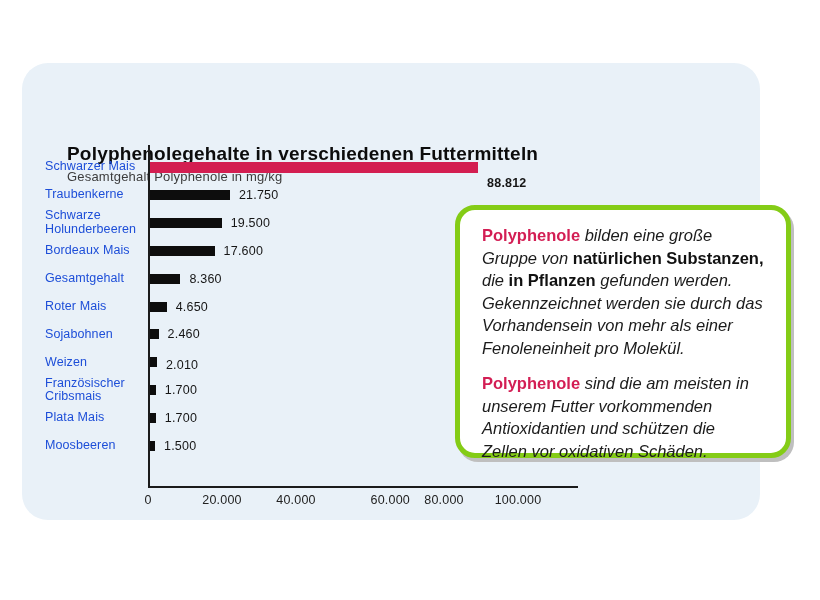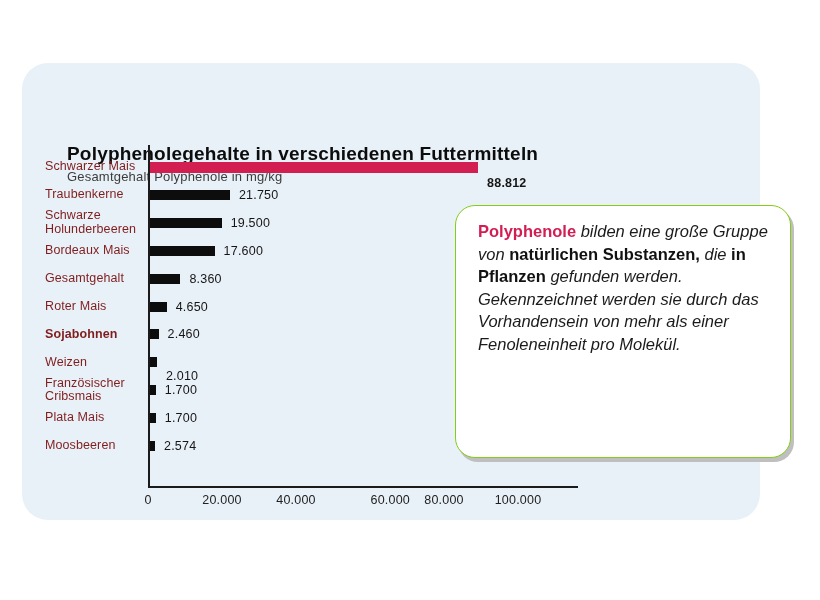--- a/index.html
+++ b/index.html
@@ -36,21 +36,21 @@
     width: 1.5px; height: 342px; background: #1b1b1b;
   }
   .x-axis-line {
     position: absolute; left: 148px; top: 486px;
     width: 430px; height: 1.5px; background: #1b1b1b;
   }
 
   .cat-label {
     position: absolute; left: 45px; width: 102px;
     display: flex; flex-direction: column; justify-content: center;
-    font-size: 12.5px; color: #7f1d1d; line-height: 13.5px;
+    font-size: 12.5px; color: #1d4ed8; line-height: 13.5px;
     letter-spacing: 0.1px;
   }
   .bar { position: absolute; }
   .val-label {
     position: absolute;
     font-size: 12.5px; color: #161616;
     letter-spacing: 0.2px;
   }
   .x-tick-label {
     position: absolute; top: 493px; width: 80px;
@@ -59,21 +59,21 @@
     letter-spacing: 0.2px;
   }
 
   .info-box {
     position: absolute;
     left: 455px; top: 205px;
     width: 336px; height: 253px;
     box-sizing: border-box;
     padding: 14px 22px 0 22px;
     background: #ffffff;
-    border: 1px solid #84cc16;
+    border: 5px solid #84cc16;
     border-radius: 20px;
     box-shadow: 3px 4px 0 #bfbfbf;
   }
   .info-box p {
     margin: 0;
     font-size: 16.5px; line-height: 22.5px;
     color: #1b1b1b;
     font-style: italic;
   }
   .info-box p + p { margin-top: 13px; }
@@ -119,51 +119,52 @@
       <div class="cat-label" style="top: 263.6px; height: 30px;">
         <div>Gesamtgehalt</div>
       </div>
       <div class="bar" style="left: 149.5px; top: 273.6px; width: 30.932px; height: 10px; background: rgb(13, 13, 13);"></div>
       <div class="val-label" style="left: 189.432px; top: 271.6px;">8.360</div>
       <div class="cat-label" style="top: 291.5px; height: 30px;">
         <div>Roter Mais</div>
       </div>
       <div class="bar" style="left: 149.5px; top: 301.5px; width: 17.205px; height: 10px; background: rgb(13, 13, 13);"></div>
       <div class="val-label" style="left: 175.705px; top: 299.5px;">4.650</div>
-      <div class="cat-label" style="top: 319.4px; height: 30px; font-weight: bold;">
+      <div class="cat-label" style="top: 319.4px; height: 30px;">
         <div>Sojabohnen</div>
       </div>
       <div class="bar" style="left: 149.5px; top: 329.4px; width: 9.102px; height: 10px; background: rgb(13, 13, 13);"></div>
       <div class="val-label" style="left: 167.602px; top: 327.4px;">2.460</div>
       <div class="cat-label" style="top: 347.3px; height: 30px;">
         <div>Weizen</div>
       </div>
       <div class="bar" style="left: 149.5px; top: 357.3px; width: 7.437px; height: 10px; background: rgb(13, 13, 13);"></div>
-      <div class="val-label" style="left: 165.937px; top: 369px;">2.010</div>
+      <div class="val-label" style="left: 165.937px; top: 358px;">2.010</div>
       <div class="cat-label" style="top: 375.2px; height: 30px;">
         <div>Französischer</div>
         <div>Cribsmais</div>
       </div>
       <div class="bar" style="left: 149.5px; top: 385.2px; width: 6.29px; height: 10px; background: rgb(13, 13, 13);"></div>
       <div class="val-label" style="left: 164.79px; top: 383.2px;">1.700</div>
       <div class="cat-label" style="top: 403.1px; height: 30px;">
         <div>Plata Mais</div>
       </div>
       <div class="bar" style="left: 149.5px; top: 413.1px; width: 6.29px; height: 10px; background: rgb(13, 13, 13);"></div>
       <div class="val-label" style="left: 164.79px; top: 411.1px;">1.700</div>
       <div class="cat-label" style="top: 431px; height: 30px;">
         <div>Moosbeeren</div>
       </div>
       <div class="bar" style="left: 149.5px; top: 441px; width: 5.55px; height: 10px; background: rgb(13, 13, 13);"></div>
-      <div class="val-label" style="left: 164.05px; top: 439px;">2.574</div>
+      <div class="val-label" style="left: 164.05px; top: 439px;">1.500</div>
       <div class="x-tick-label" style="left: 108px;">0</div>
       <div class="x-tick-label" style="left: 182px;">20.000</div>
       <div class="x-tick-label" style="left: 256px;">40.000</div>
       <div class="x-tick-label" style="left: 330px; text-align: right;">60.000</div>
       <div class="x-tick-label" style="left: 404px;">80.000</div>
       <div class="x-tick-label" style="left: 478px;">100.000</div>
     </div>
 
   <div class="info-box" id="info-box">
       <p><span class="seg-brand" style="color: rgb(211, 30, 84);">Polyphenole</span><span class="seg-italic"> bilden eine große Gruppe von </span><span class="seg-bold">natürlichen Substanzen,</span><span class="seg-italic"> die </span><span class="seg-bold">in Pflanzen</span><span class="seg-italic"> gefunden werden. Gekennzeichnet werden sie durch das Vorhandensein von mehr als einer Fenoleneinheit pro Molekül.</span></p>
+      <p><span class="seg-brand" style="color: rgb(211, 30, 84);">Polyphenole</span><span class="seg-italic"> sind die am meisten in unserem Futter vorkommenden Antioxidantien und schützen die Zellen vor oxidativen Schäden.</span></p>
     </div>
 
 </div>
 
 </body></html>

